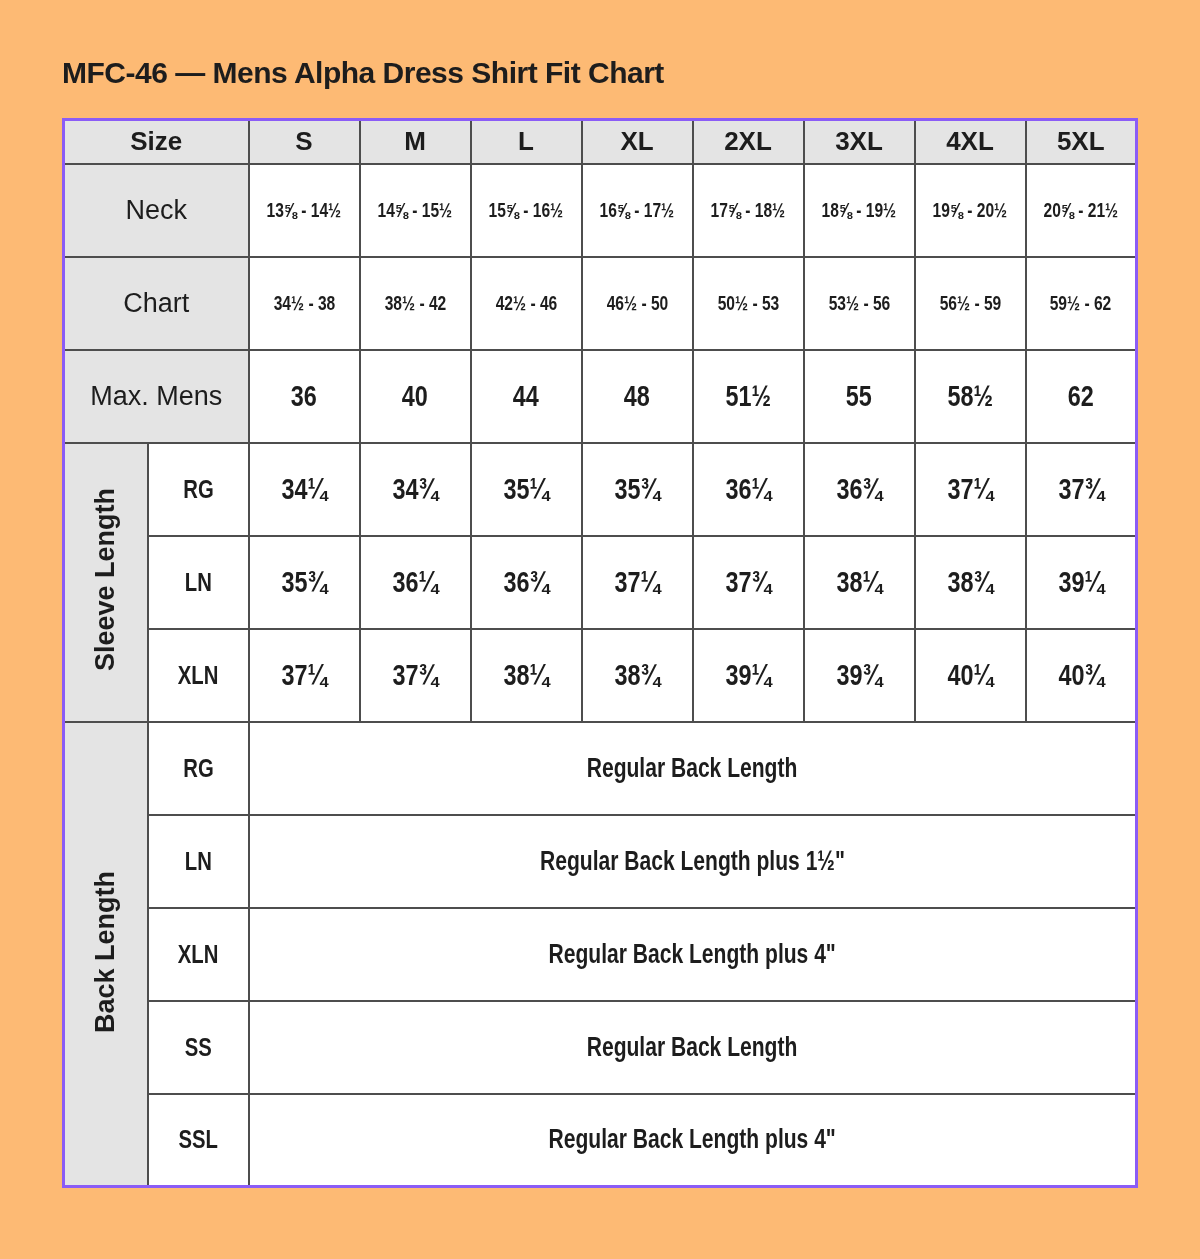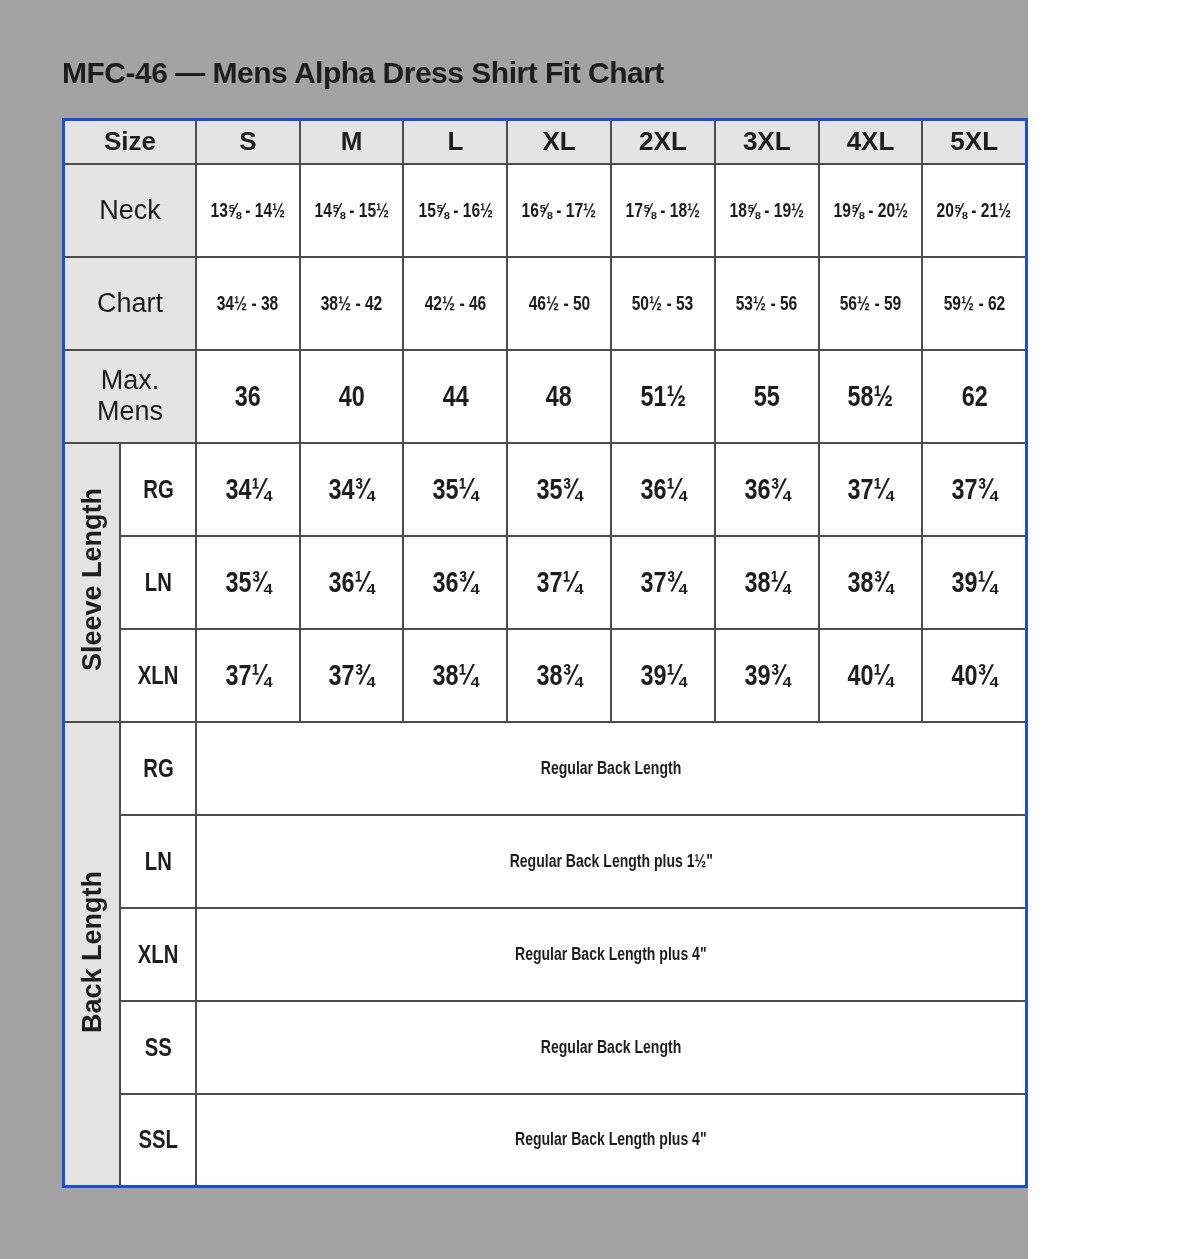--- a/index.html
+++ b/index.html
@@ -4,41 +4,41 @@
 <style>
   html, body {
     margin: 0;
     padding: 0;
     background: #ffffff;
     font-family: "Liberation Sans", sans-serif;
     color: #1d1d1d;
   }
   .canvas {
     position: relative;
-    width: 1028px;
+    width: 1200px;
     height: 1259px;
-    background: #a3a3a3;
+    background: #fdba74;
     overflow: hidden;
   }
   .page-title {
     position: absolute;
     left: 62px;
     top: 56px;
     font-size: 30px;
     font-weight: bold;
     letter-spacing: -0.5px;
     white-space: nowrap;
   }
   table.fit-chart {
     position: absolute;
     left: 62px;
     top: 118px;
     border-collapse: collapse;
     table-layout: fixed;
-    border: 3px solid #1d4ed8;
+    border: 3px solid #8b5cf6;
   }
   table.fit-chart td, table.fit-chart th {
     border: 2px solid #4d4d4d;
     text-align: center;
     vertical-align: middle;
     padding: 0;
     overflow: hidden;
   }
   tr.hdr-row { height: 44px; }
   tr.data-row { height: 93px; }
@@ -66,21 +66,21 @@
   .cond {
     display: inline-block;
     transform: scaleX(0.78);
     transform-origin: center center;
     white-space: nowrap;
     font-weight: bold;
   }
   .range-val { font-size: 20px; }
   .num-val { font-size: 30px; }
   .sub-label { font-size: 26px; }
-  .back-val { font-size: 18px; margin-top: 12px; }
+  .back-val { font-size: 27px; margin-top: 12px; }
 </style>
 </head>
 <body>
 
 <div class="canvas">
 
   <div class="page-title">MFC-46 — Mens Alpha Dress Shirt Fit Chart</div>
 
   <table class="fit-chart">
     <colgroup>

